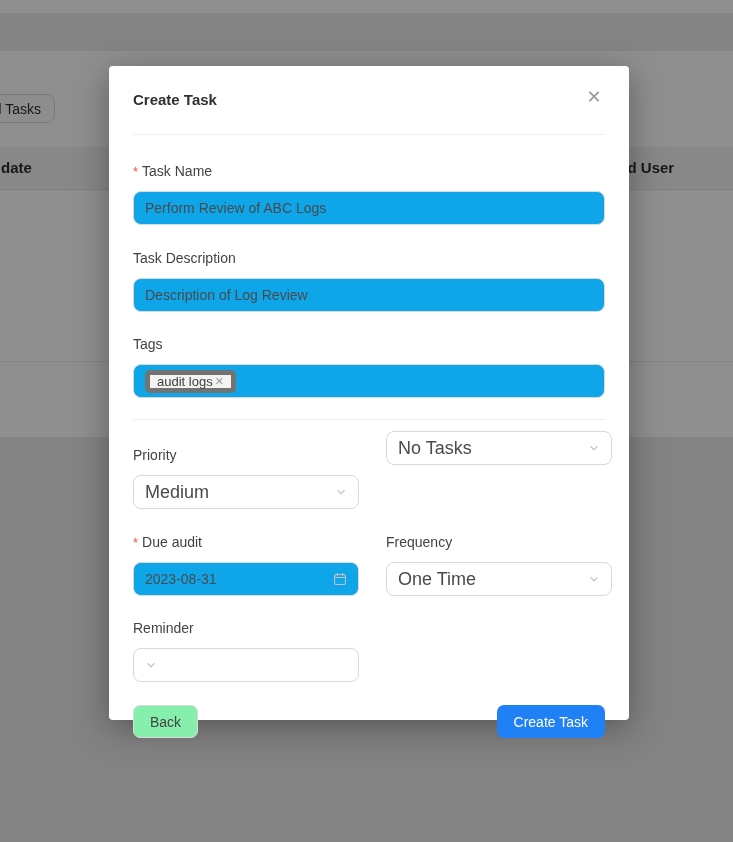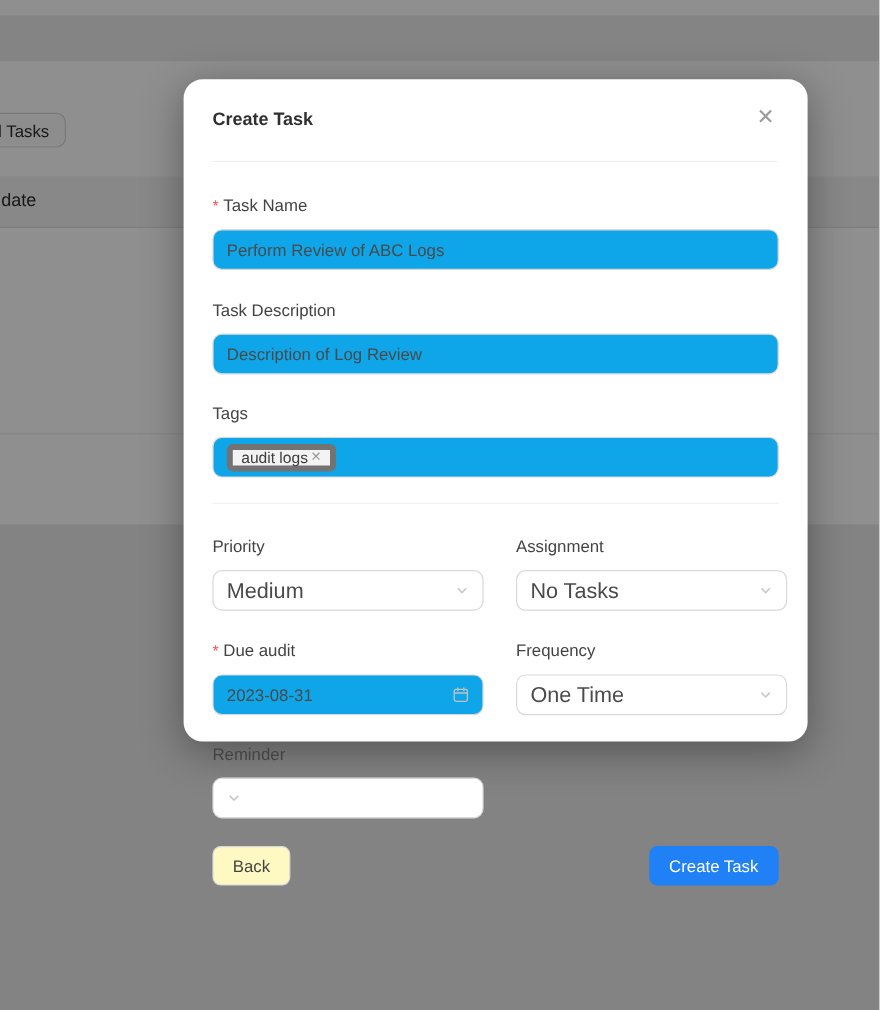--- a/index.html
+++ b/index.html
@@ -8,30 +8,30 @@
 
   
   .bg-layer { position:absolute; inset:0; }
   .bg-topstrip { position:absolute; top:0; left:0; right:0; height:13px; background:#ffffff; }
   .bg-toolbar { position:absolute; top:13px; left:0; right:0; height:38px; background:#ececec; }
   .bg-tab { position:absolute; top:94px; left:-26px; width:81px; height:29px; background:#fcfcfc;
             border:1px solid #d8d8d8; border-radius:8px; display:flex; align-items:center;
             justify-content:flex-end; padding-right:13px; font-size:14px; color:#2e2e2e; }
   .bg-thead { position:absolute; top:147px; left:0; right:0; height:43px; background:#f2f2f2;
               border-bottom:1px solid #e0e0e0; }
-  .bg-th { position:absolute; font-size:15px; font-weight:400; color:#2b2b2b; top:159px; }
+  .bg-th { position:absolute; font-size:15px; font-weight:700; color:#2b2b2b; top:159px; }
   .bg-th.left { left:1px; }
   .bg-th.right { left:610px; }
   .bg-rowline { position:absolute; top:361px; left:0; right:0; border-top:1px solid #ececec; }
   .bg-lower { position:absolute; top:437px; left:0; right:0; bottom:0; background:#e9e9e9; }
   .mask { position:absolute; inset:0; background:rgba(0,0,0,0.44); z-index:5; }
 
   
-  .modal { position:absolute; left:109px; top:66px; width:520px; height:552px; background:#ffffff;
-           border-radius:16px; box-shadow:0 8px 34px rgba(0,0,0,0.35); z-index:10;margin-left:44px; }
+  .modal { position:absolute; left:109px; top:66px; width:520px; height:654px; background:#ffffff;
+           border-radius:4px; box-shadow:0 8px 34px rgba(0,0,0,0.35); z-index:10; }
   .modal-header { padding:24px 24px 0; position:relative; }
   .modal-title { font-size:15px; font-weight:600; color:#303030; line-height:20px; }
   .close-btn { position:absolute; top:18px; right:22px; width:26px; height:26px; border:none; background:transparent;
                font-size:18px; font-weight:300; color:#9b9b9b; cursor:pointer; line-height:26px; text-align:center; }
   .divider { border-top:1px solid #f0f0f0; }
   .divider.top { margin-top:24px; }
   .modal-body { padding:0 24px; }
   .field-label { display:flex; align-items:baseline; gap:4px; font-size:14px; color:#434343; line-height:17px; }
   .mt28 { margin-top:28px; } .mt25 { margin-top:25px; } .mt24 { margin-top:24px; }
   .mt27 { margin-top:27px; } .mt21 { margin-top:21px; }
@@ -44,21 +44,21 @@
                 display:flex; align-items:center; padding:0 11px; background:#fff; cursor:pointer; }
   .select-value { flex:1; font-size:18px; color:#4a4a4a; }
   .icon-chevron, .icon-calendar { flex:none; display:flex; align-items:center; }
   .grid-row { display:grid; grid-template-columns:226px 226px; column-gap:27px; }
   .tag-chip { display:inline-flex; align-items:center; gap:2px; height:23px; padding:0 7px;
               background:#f3f3f3; border:5px solid #737373; border-radius:5px;
               font-size:13px; color:#3d3d3d; }
   .tag-close { color:#9a9a9a; font-size:11px; cursor:pointer; line-height:1; }
   .modal-footer { display:flex; justify-content:space-between; align-items:center; padding:0 24px; margin-top:23px; }
   .btn { height:33px; border-radius:7px; font-size:14px; font-family:inherit; cursor:pointer; }
-  .btn-back { padding:0 16px; background:#fef9c3; border:1px solid #d9d9d9; color:#434343; }
+  .btn-back { padding:0 16px; background:#86efac; border:1px solid #d9d9d9; color:#434343; }
   .btn-primary { padding:0 17px; background:#2080f6; border:none; color:#ffffff; }
 </style>
 </head>
 <body>
 
 <div class="stage">
 
   <div class="bg-layer">
     <div class="bg-topstrip"></div>
     <div class="bg-toolbar"></div>
@@ -118,23 +118,20 @@
           <div class="select-box">
             <span class="select-value">Medium</span>
             <span class="icon-chevron">
               <svg width="12" height="12" viewBox="0 0 12 12">
                   <path d="M2.5 4.2 L6 7.8 L9.5 4.2" fill="none" stroke="#c7c7c7" stroke-width="1.3"></path>
                 </svg>
             </span>
           </div>
         </div>
         <div>
-          <div class="field-label mt27">
-            <span>Assignment</span>
-          </div>
           <div class="select-box">
             <span class="select-value">No Tasks</span>
             <span class="icon-chevron">
               <svg width="12" height="12" viewBox="0 0 12 12">
                   <path d="M2.5 4.2 L6 7.8 L9.5 4.2" fill="none" stroke="#c7c7c7" stroke-width="1.3"></path>
                 </svg>
             </span>
           </div>
         </div>
       </div>

